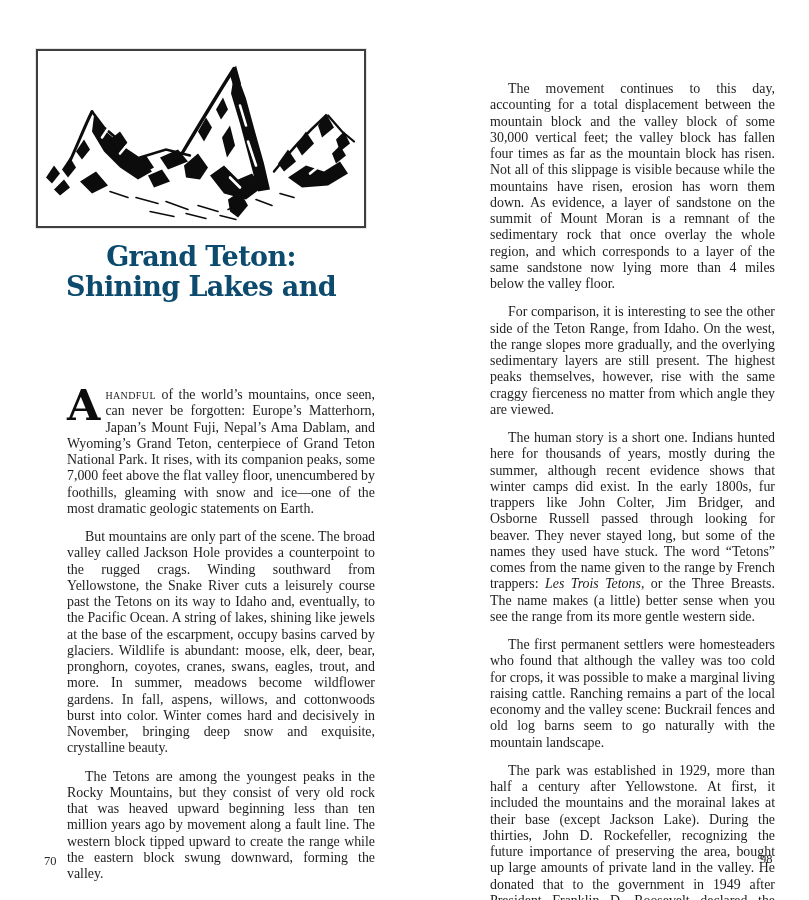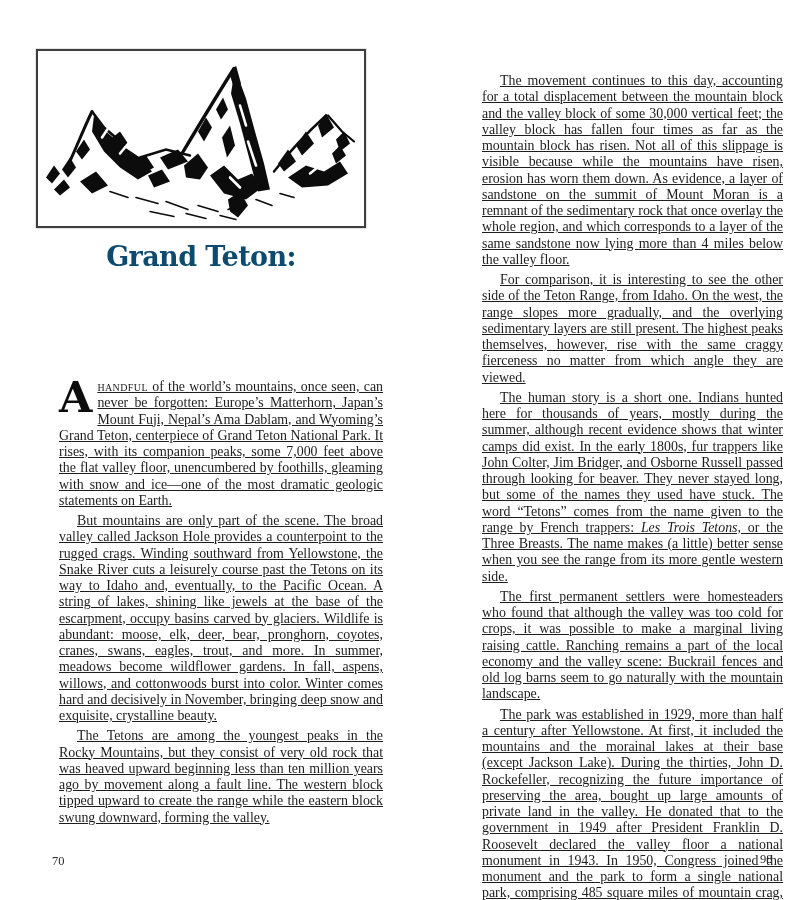--- a/index.html
+++ b/index.html
@@ -16,29 +16,29 @@
   .title{
     position:absolute;left:30px;top:242px;width:342px;text-align:center;
     font-family:"DejaVu Serif",serif;font-weight:bold;font-size:27px;
     line-height:30px;color:#0c4a6e;letter-spacing:-0.6px;
   }
   .body-col{
     position:absolute;text-align:justify;font-size:13.9px;line-height:16.25px;
   }
   .left-col{left:55px;top:375px;width:332px;}
   .right-col{left:478px;top:69px;width:309px;}
-  .body-col p{margin:4px;text-decoration:underline;}
+  .body-col p{margin:12px;}
   .body-col p.indent{text-indent:18px;}
   .dropcap{
     float:left;font-family:"DejaVu Serif",serif;font-weight:bold;
     font-size:43px;line-height:33px;padding:2px 5px 0 0;color:#0d0d0d;
   }
   .sc{font-variant:small-caps;letter-spacing:0.4px;}
   .pageno{position:absolute;font-size:12.5px;color:#2b2b2b;}
-  .pageno-left{left:52px;top:854px;}
+  .pageno-left{left:44px;top:854px;}
   .pageno-right{left:760px;top:852px;}
   em{font-style:italic;}
 </style>
 </head>
 <body>
 
 <div class="page">
 
   <div class="figure-frame">
     <svg viewBox="0 0 322 170" preserveAspectRatio="xMidYMid meet" xmlns="http://www.w3.org/2000/svg">
@@ -102,20 +102,21 @@
         <path d="M200 52 L206 72"></path>
         <path d="M208 88 L216 112"></path>
         <path d="M190 124 L200 134"></path>
         <path d="M270 120 L280 112"></path>
       </g>
     </svg>
   </div>
 
   <div class="title">
     <div>Grand Teton:</div>
+    <div>Shining Lakes and</div>
   </div>
 
   <div class="body-col left-col">
     <p>
       <span class="dropcap">A</span><span class="sc">handful</span><span> of the world’s mountains, once seen, can never be forgotten: Europe’s Matterhorn, Japan’s Mount Fuji, Nepal’s Ama Dablam, and Wyoming’s Grand Teton, centerpiece of Grand Teton National Park. It rises, with its companion peaks, some 7,000 feet above the flat valley floor, unencumbered by foothills, gleaming with snow and ice—one of the most dramatic geologic statements on Earth.</span>
     </p>
     <p class="indent">But mountains are only part of the scene. The broad valley called Jackson Hole provides a counterpoint to the rugged crags. Winding southward from Yellowstone, the Snake River cuts a leisurely course past the Tetons on its way to Idaho and, eventually, to the Pacific Ocean. A string of lakes, shining like jewels at the base of the escarpment, occupy basins carved by glaciers. Wildlife is abundant: moose, elk, deer, bear, pronghorn, coyotes, cranes, swans, eagles, trout, and more. In summer, meadows become wildflower gardens. In fall, aspens, willows, and cottonwoods burst into color. Winter comes hard and decisively in November, bringing deep snow and exquisite, crystalline beauty.</p>
     <p class="indent">The Tetons are among the youngest peaks in the Rocky Mountains, but they consist of very old rock that was heaved upward beginning less than ten million years ago by movement along a fault line. The western block tipped upward to create the range while the eastern block swung downward, forming the valley.</p>
   </div>
 

